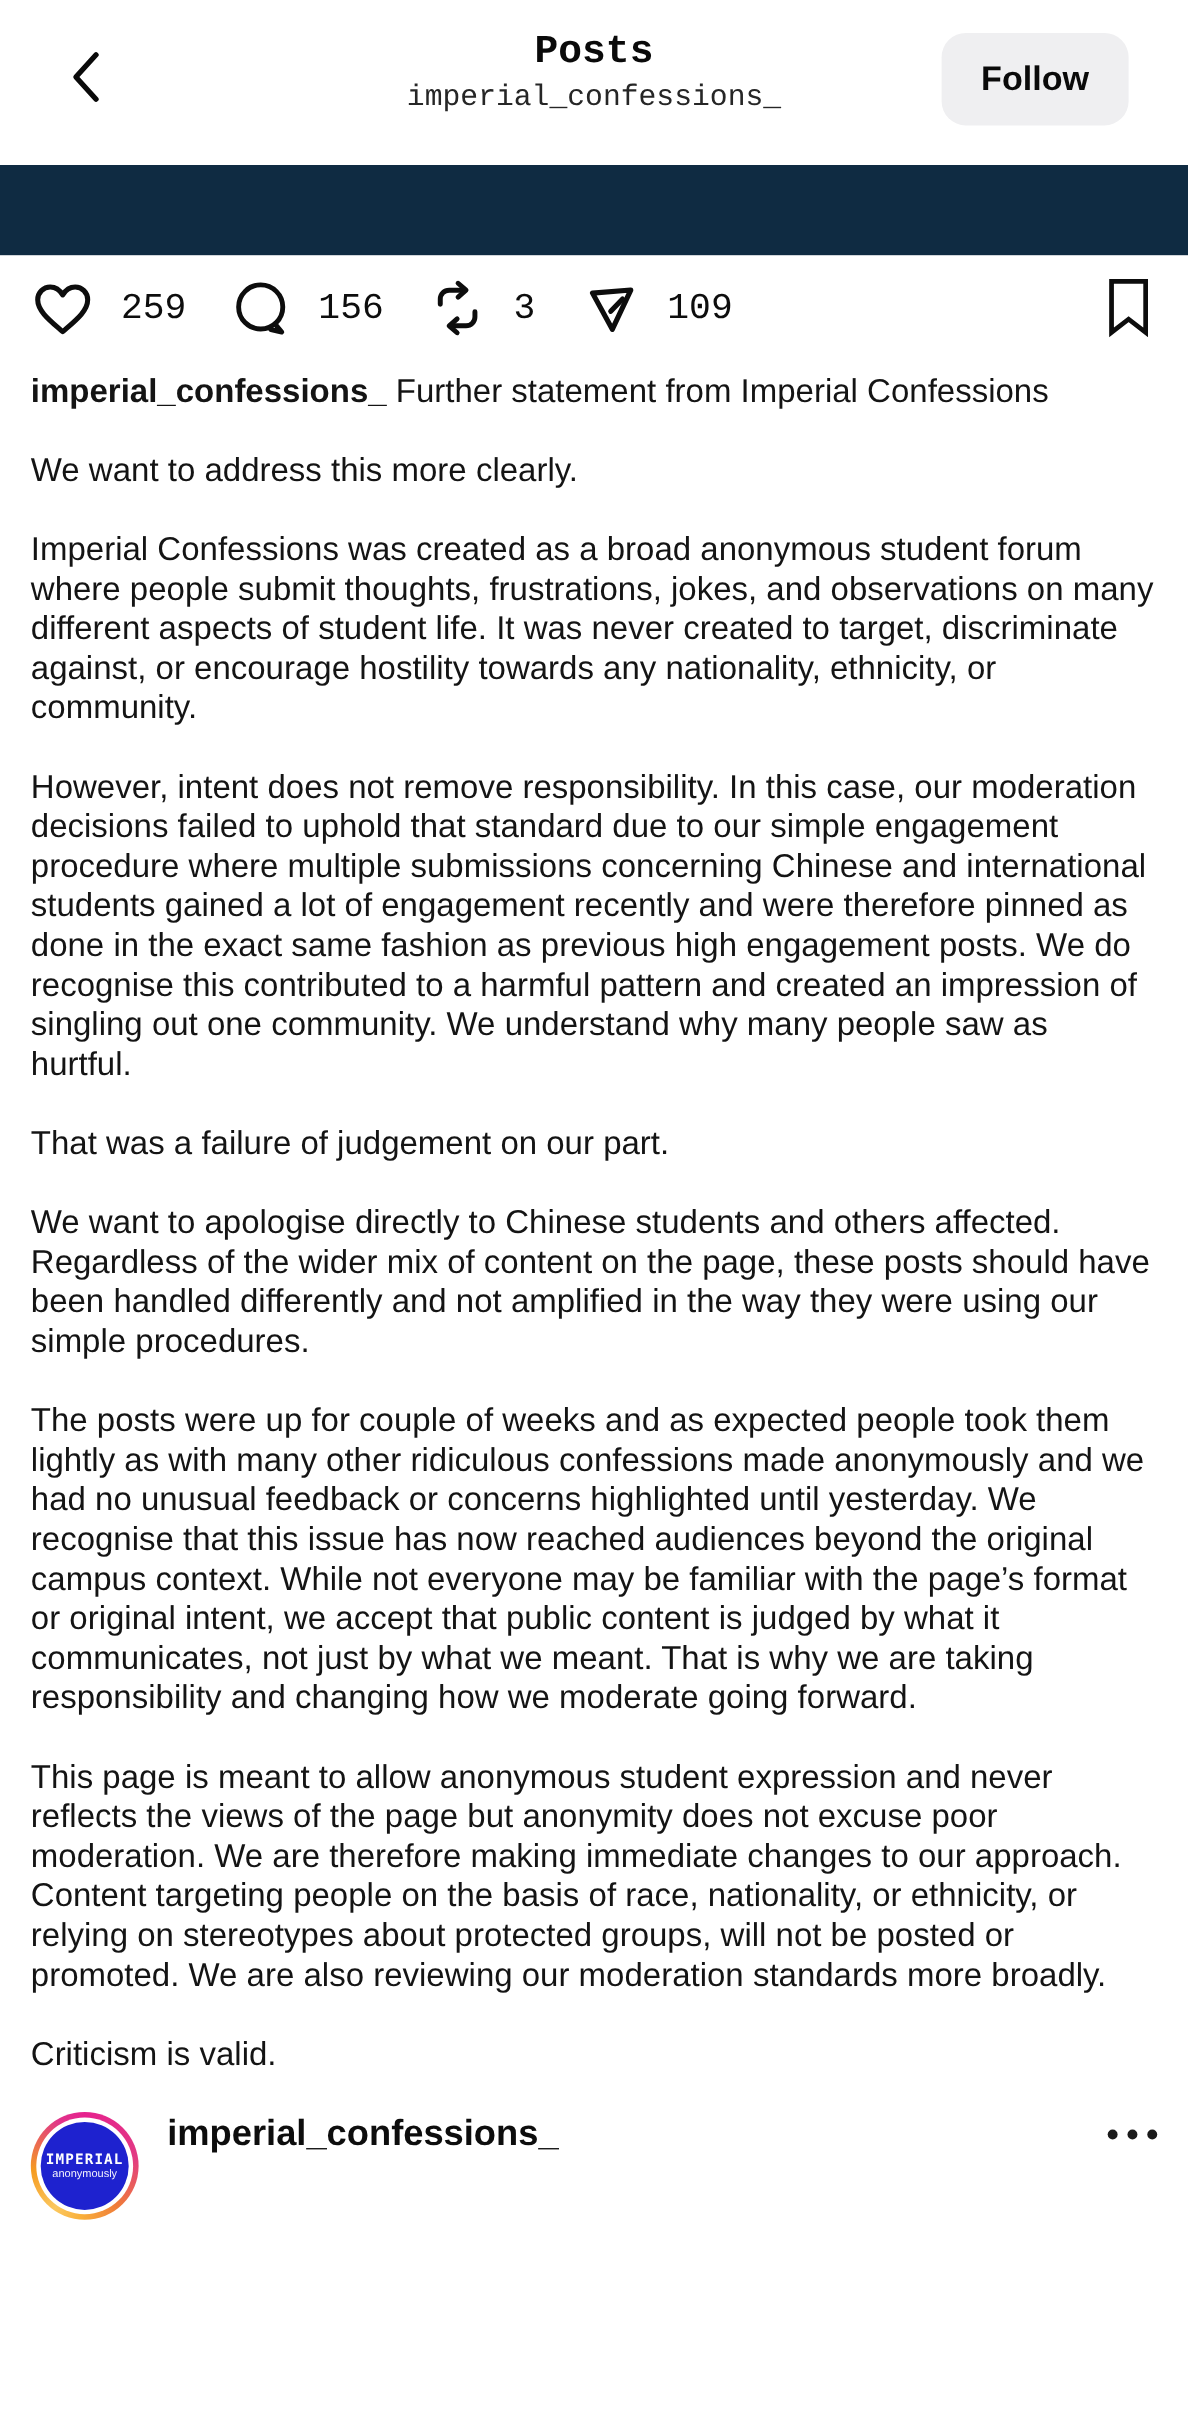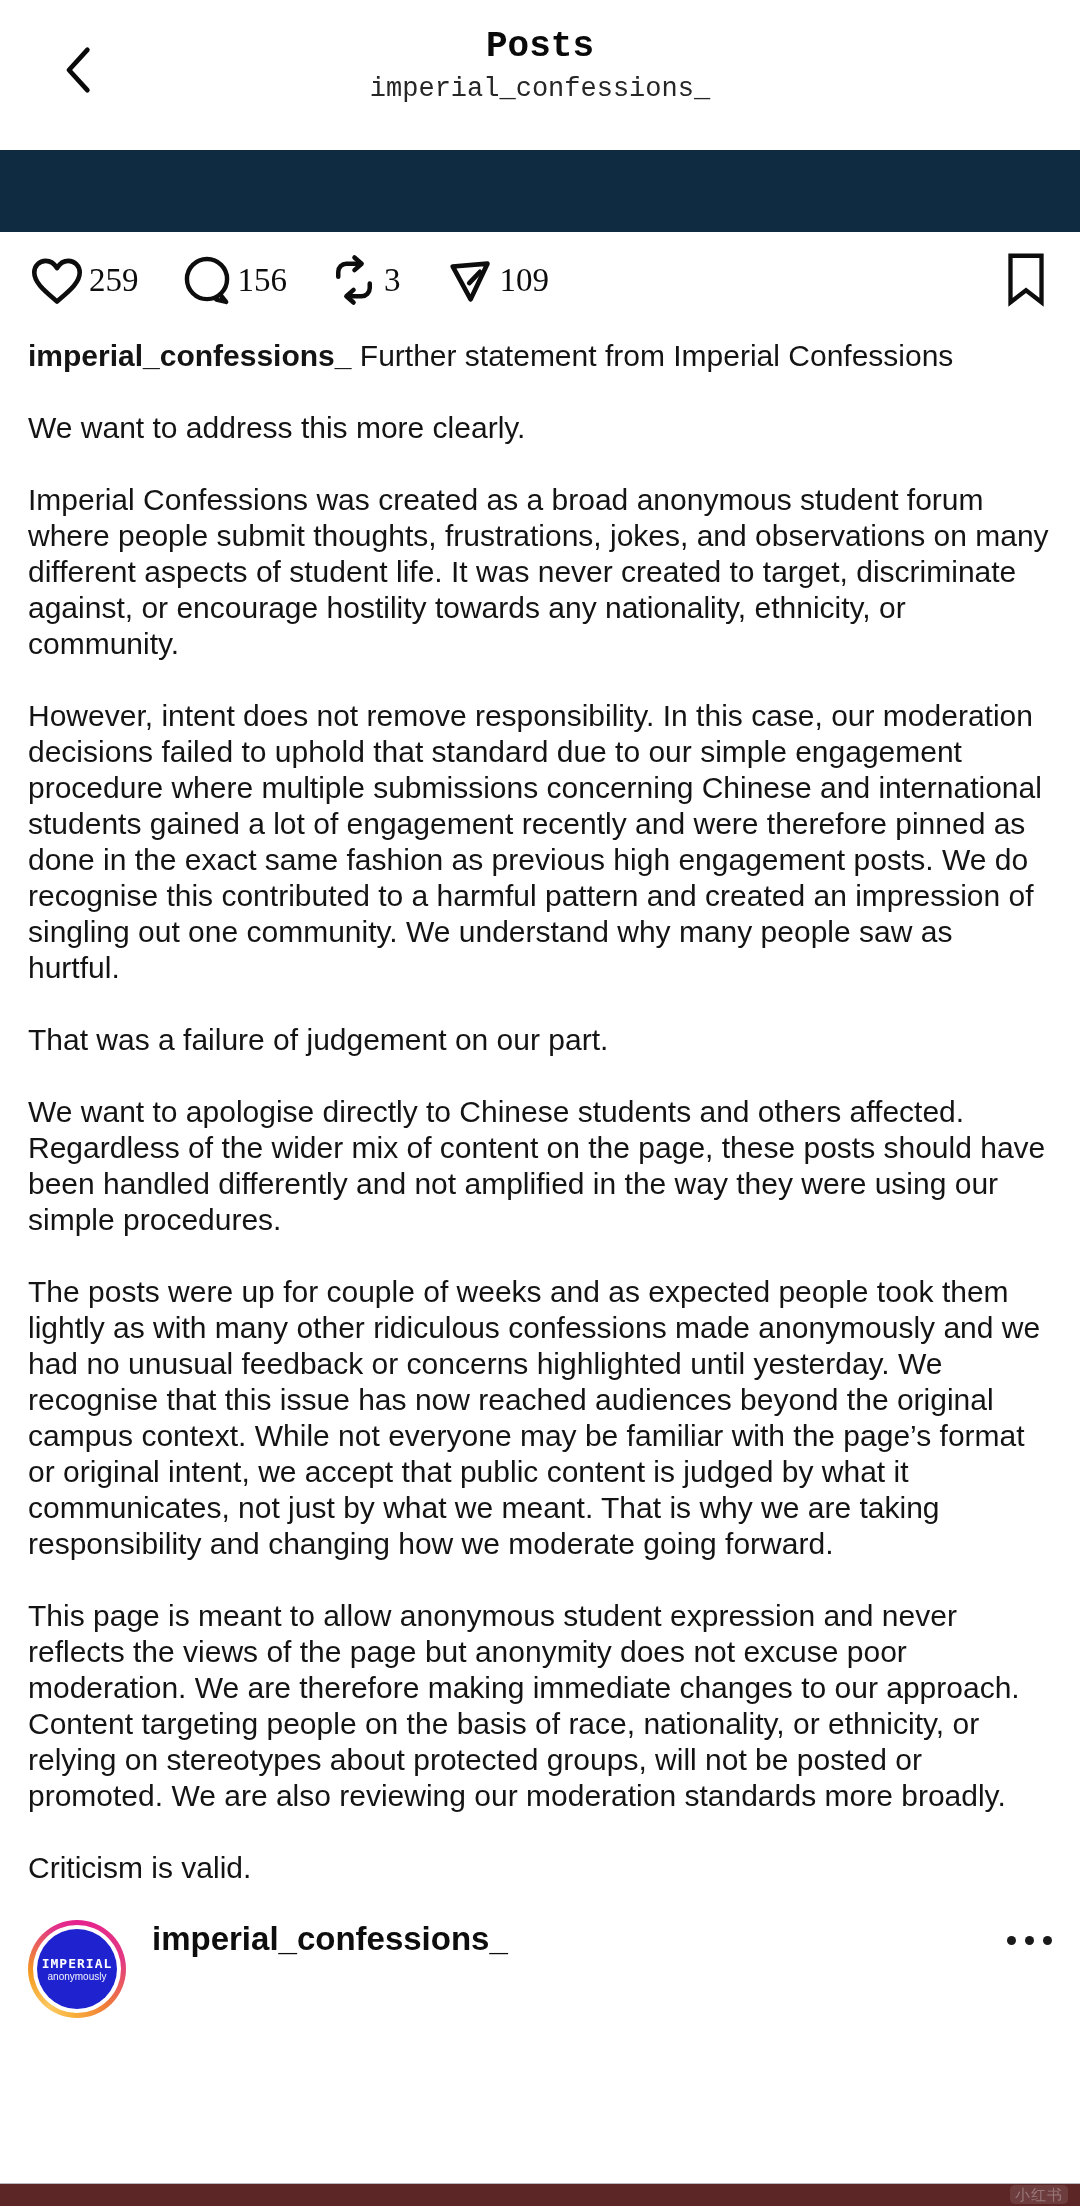--- a/index.html
+++ b/index.html
@@ -41,23 +41,23 @@
   
   .media-strip{height:82px;flex:0 0 82px;background:#0f2b42;}
   
   .action-bar{
     margin-top:14px;
     padding:0 28px;
     height:68px;flex:0 0 68px;
     display:flex;align-items:center;
   }
   .act{
-    display:flex;align-items:center;gap:3px;
+    display:flex;align-items:center;gap:24px;
     background:none;border:none;padding:0;cursor:pointer;
-    font-family:Liberation Serif, serif;
+    font-family:Liberation Mono, monospace;
     text-align:right;
   }
   .act + .act{margin-left:40px;}
   .act svg{display:block;}
   .count{font-size:33px;font-weight:500;color:#0d0d0d;}
   .bookmark-btn{margin-left:auto;background:none;border:none;padding:0;cursor:pointer;}
   
   .caption{
     margin:24px 28px 0 28px;
     font-size:30px;line-height:36px;color:#141414;
@@ -123,20 +123,21 @@
   <header class="header">
     <button class="back-btn">
       <svg width="44" height="52" viewBox="0 0 24 28" fill="none">
         <polyline points="16,3 6,14 16,25" stroke="#0a0a0a" stroke-width="2.6" stroke-linecap="round" stroke-linejoin="round"></polyline>
       </svg>
     </button>
     <div class="header-center">
       <div class="header-title">Posts</div>
       <div class="header-sub">imperial_confessions_</div>
     </div>
+    <button class="follow-btn">Follow</button>
   </header>
 
   <div class="media-strip"></div>
 
   <div class="action-bar">
     <button class="act">
       <svg width="58" height="58" viewBox="0 0 24 24" fill="none">
         <path d="M12 20.9C7.2 16.7 2.6 13.2 2.6 8.9 2.6 6.1 4.8 4.1 7.3 4.1c1.9 0 3.6 1.1 4.7 3 1.1-1.9 2.8-3 4.7-3 2.5 0 4.7 2 4.7 4.8 0 4.3-4.6 7.8-9.4 12z" stroke="#0d0d0d" stroke-width="1.9" stroke-linejoin="round"></path>
       </svg>
       <span class="count">259</span>
@@ -204,17 +205,14 @@
       </div>
     </div>
     <div class="footer-name">imperial_confessions_</div>
     <button class="more-btn">
       <span class="dot"></span>
       <span class="dot"></span>
       <span class="dot"></span>
     </button>
   </div>
 
-  <div class="next-strip">
-    <span class="watermark">小红书</span>
-  </div>
 
 </div>
 
 </body></html>

